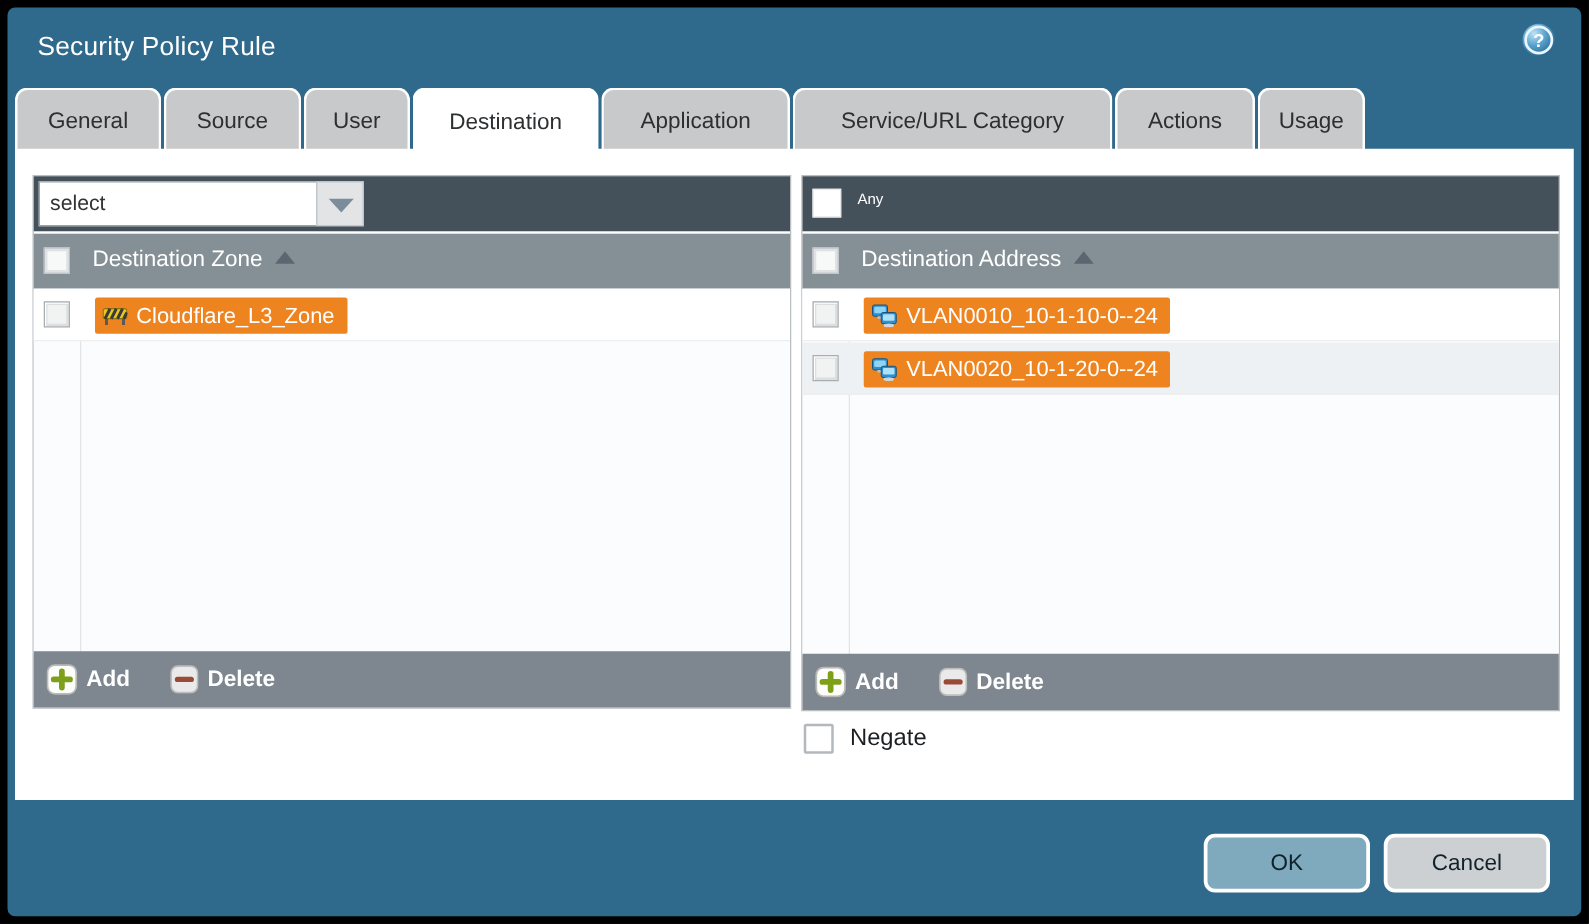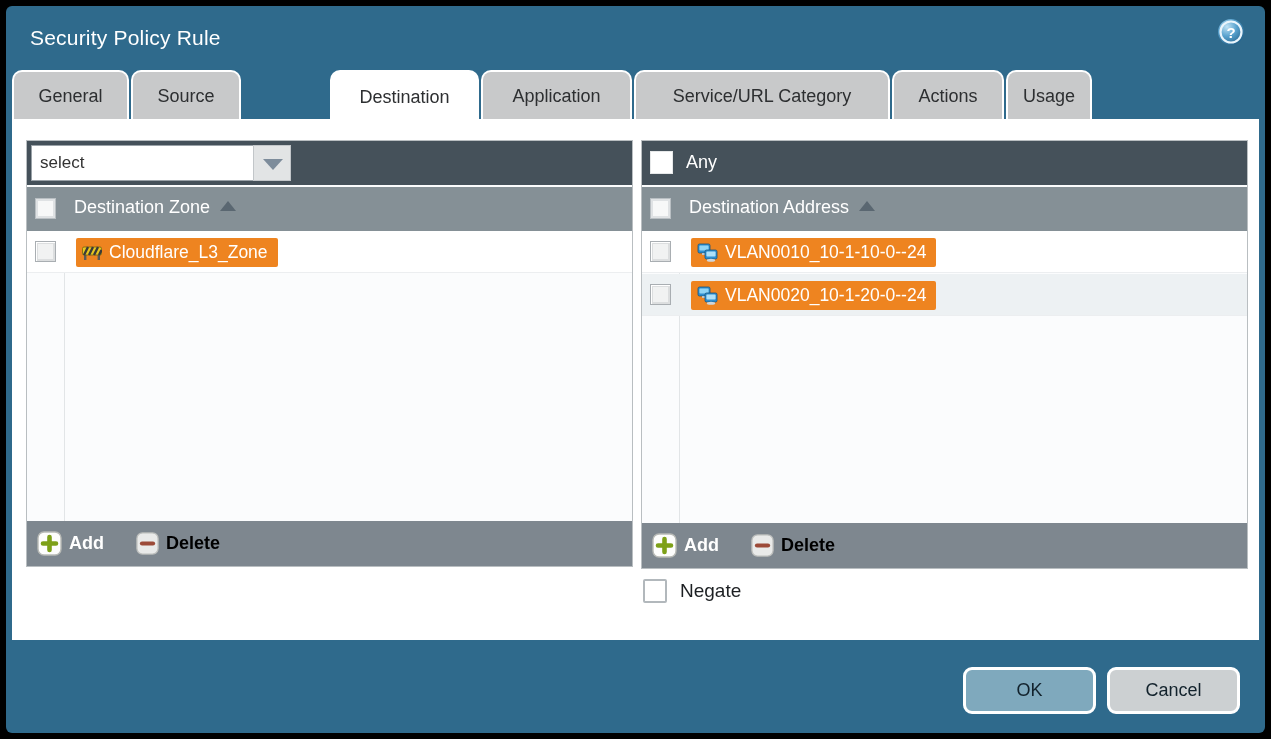--- a/index.html
+++ b/index.html
@@ -36,21 +36,21 @@
                   border:1px solid #9aa2a8; border-right:none; font-size:17px; color:#333;
                   padding:0 8px; font-family:"Liberation Sans", sans-serif; }
   .select-btn { position:absolute; left:226px; top:4px; width:38px; height:36px; background:#e2e4e5;
                 border:1px solid #c2c6c9; cursor:pointer; }
   .select-btn .tri { position:absolute; left:9px; top:13px; width:0; height:0;
                      border-left:10px solid transparent; border-right:10px solid transparent;
                      border-top:11px solid #7d8c9b; }
 
   .any-check { position:absolute; left:8px; top:10px; width:23px; height:23px; background:#ffffff;
                border:1px solid #e6e8e9; cursor:pointer; }
-  .any-label { position:absolute; left:44px; top:11px; color:#ffffff; font-size:18px; }
+  .any-label { position:absolute; left:44px; top:11px; color:#ffffff; font-size:12px; }
 
   .col-header { position:absolute; left:0; top:46px; width:100%; height:44px; background:#859096; }
   .hdr-check { position:absolute; left:8px; top:11px; width:21px; height:21px; background:#f7f8f8;
                border:1px solid #b9bfc3; box-shadow:inset 0 0 0 2px #dfe2e4; cursor:pointer; }
   .hdr-label { position:absolute; left:47px; top:10px; color:#ffffff; font-size:18px; }
   .sort-tri { display:inline-block; width:0; height:0; margin-left:10px;
               border-left:8px solid transparent; border-right:8px solid transparent;
               border-bottom:10px solid #5a6771; vertical-align:2px; }
 
   .rows { position:absolute; left:0; top:90px; width:100%; background:#fbfcfd; }
@@ -66,21 +66,21 @@
   .chip { position:absolute; left:49px; top:7px; height:29px; background:#ee8420; border-radius:2px;
           display:flex; align-items:center; padding:0 10px 0 6px; gap:7px; cursor:pointer; }
   .chip span.txt { color:#ffffff; font-size:17.5px; white-space:nowrap; }
 
   .panel-footer { position:absolute; left:0; bottom:0; width:100%; height:45px; background:#7e878f;
                   display:flex; align-items:center; padding-left:10px; gap:10px; }
   .ftr-btn { display:flex; align-items:center; gap:7px; cursor:pointer; background:none; border:none;
              font-family:"Liberation Sans", sans-serif;font-weight:bold; }
   .ftr-btn .lbl { font-size:18px; }
   .ftr-btn.add .lbl { color:#ffffff; }
-  .ftr-btn.del .lbl { color:#000000; }
+  .ftr-btn.del .lbl { color:#ffffff; }
   .ftr-btn.del { margin-left:22px; cursor:default; }
 
   .negate-wrap { position:absolute; left:631px; top:460px; display:flex; align-items:center; gap:13px; }
   .negate-check { width:24px; height:24px; background:#ffffff; border:2px solid #b2b8bc; border-radius:2px; cursor:pointer; }
   .negate-label { font-size:19px; color:#1c1f22; }
 
   
   .btn { position:absolute; top:661px; width:133px; height:47px; border-radius:9px;
          border:3px solid #ffffff; font-size:18px; color:#12222c; cursor:pointer;
          display:flex; align-items:center; justify-content:center;
@@ -112,20 +112,23 @@
       </div>
     </div>
 
     <div class="tabs">
       <div class="tab" style="left:6px;   width:117px;">
           <span>General</span>
         </div>
       <div class="tab" style="left:125px; width:110px;">
           <span>Source</span>
         </div>
+      <div class="tab" style="left:237px; width:85px;">
+          <span>User</span>
+        </div>
       <div class="tab active" style="left:324px; width:149px;">
           <span>Destination</span>
         </div>
       <div class="tab" style="left:475px; width:151px;">
           <span>Application</span>
         </div>
       <div class="tab" style="left:628px; width:256px;">
           <span>Service/URL Category</span>
         </div>
       <div class="tab" style="left:886px; width:112px;">

